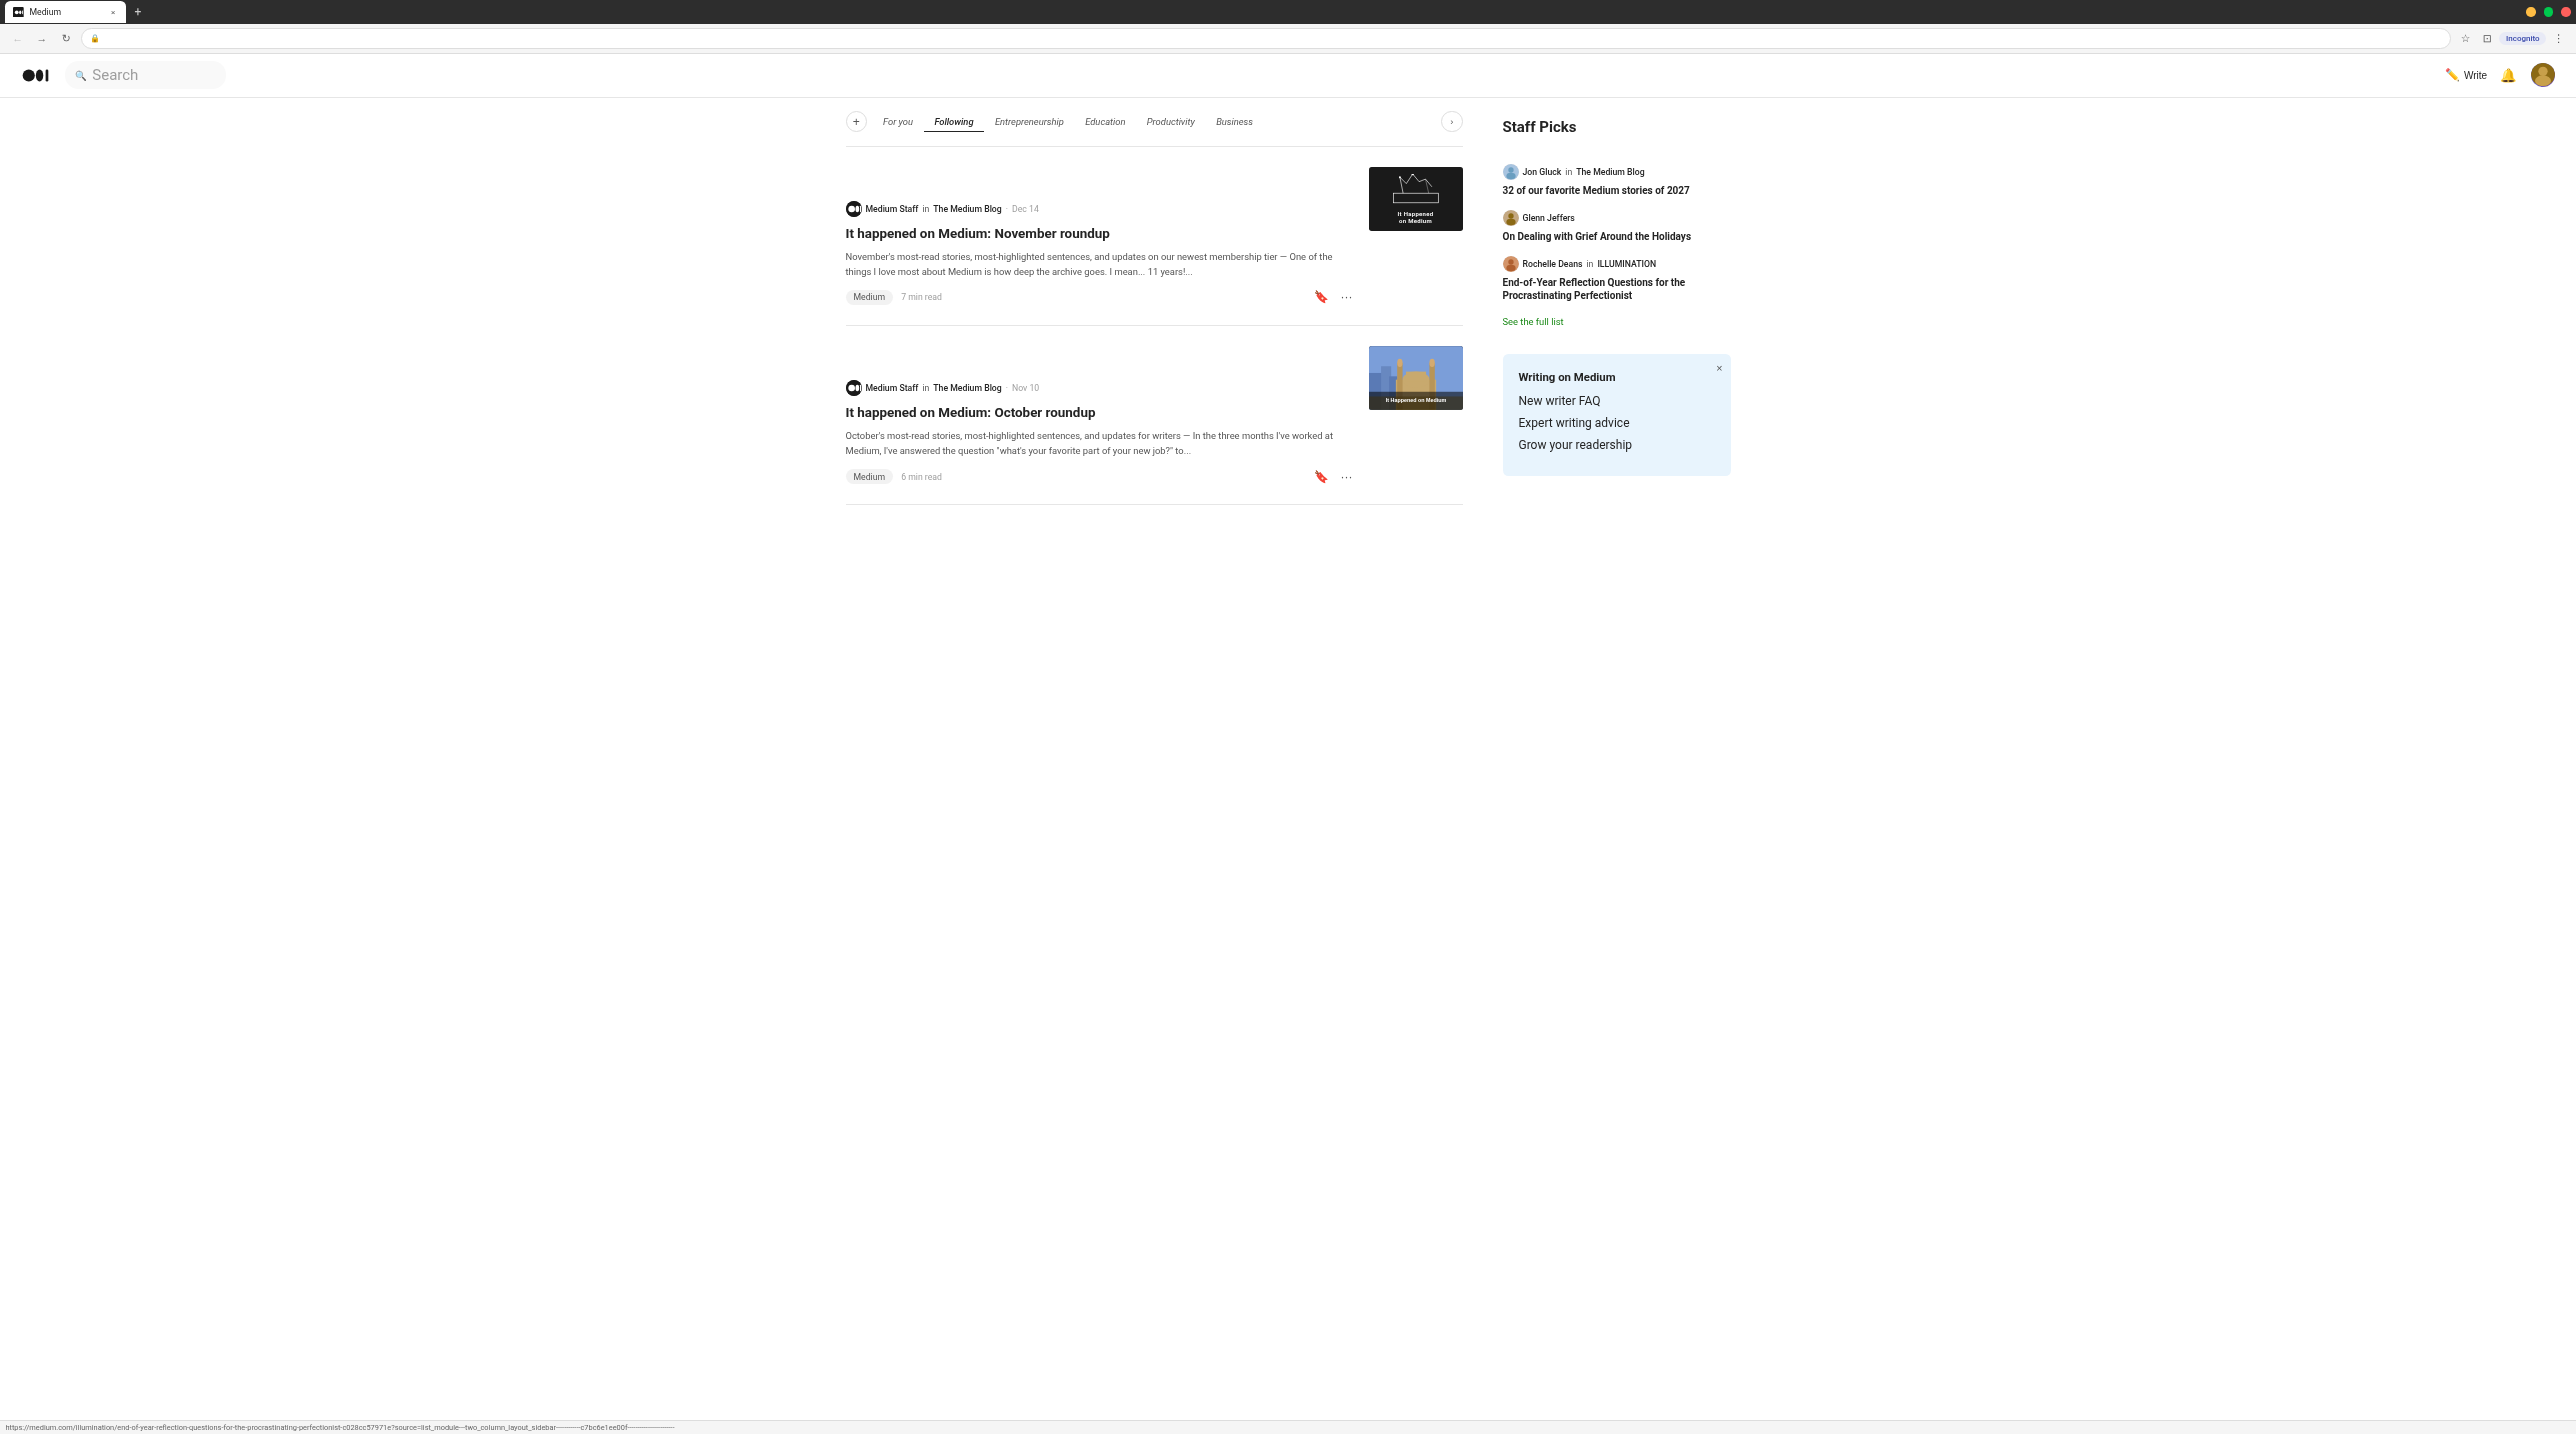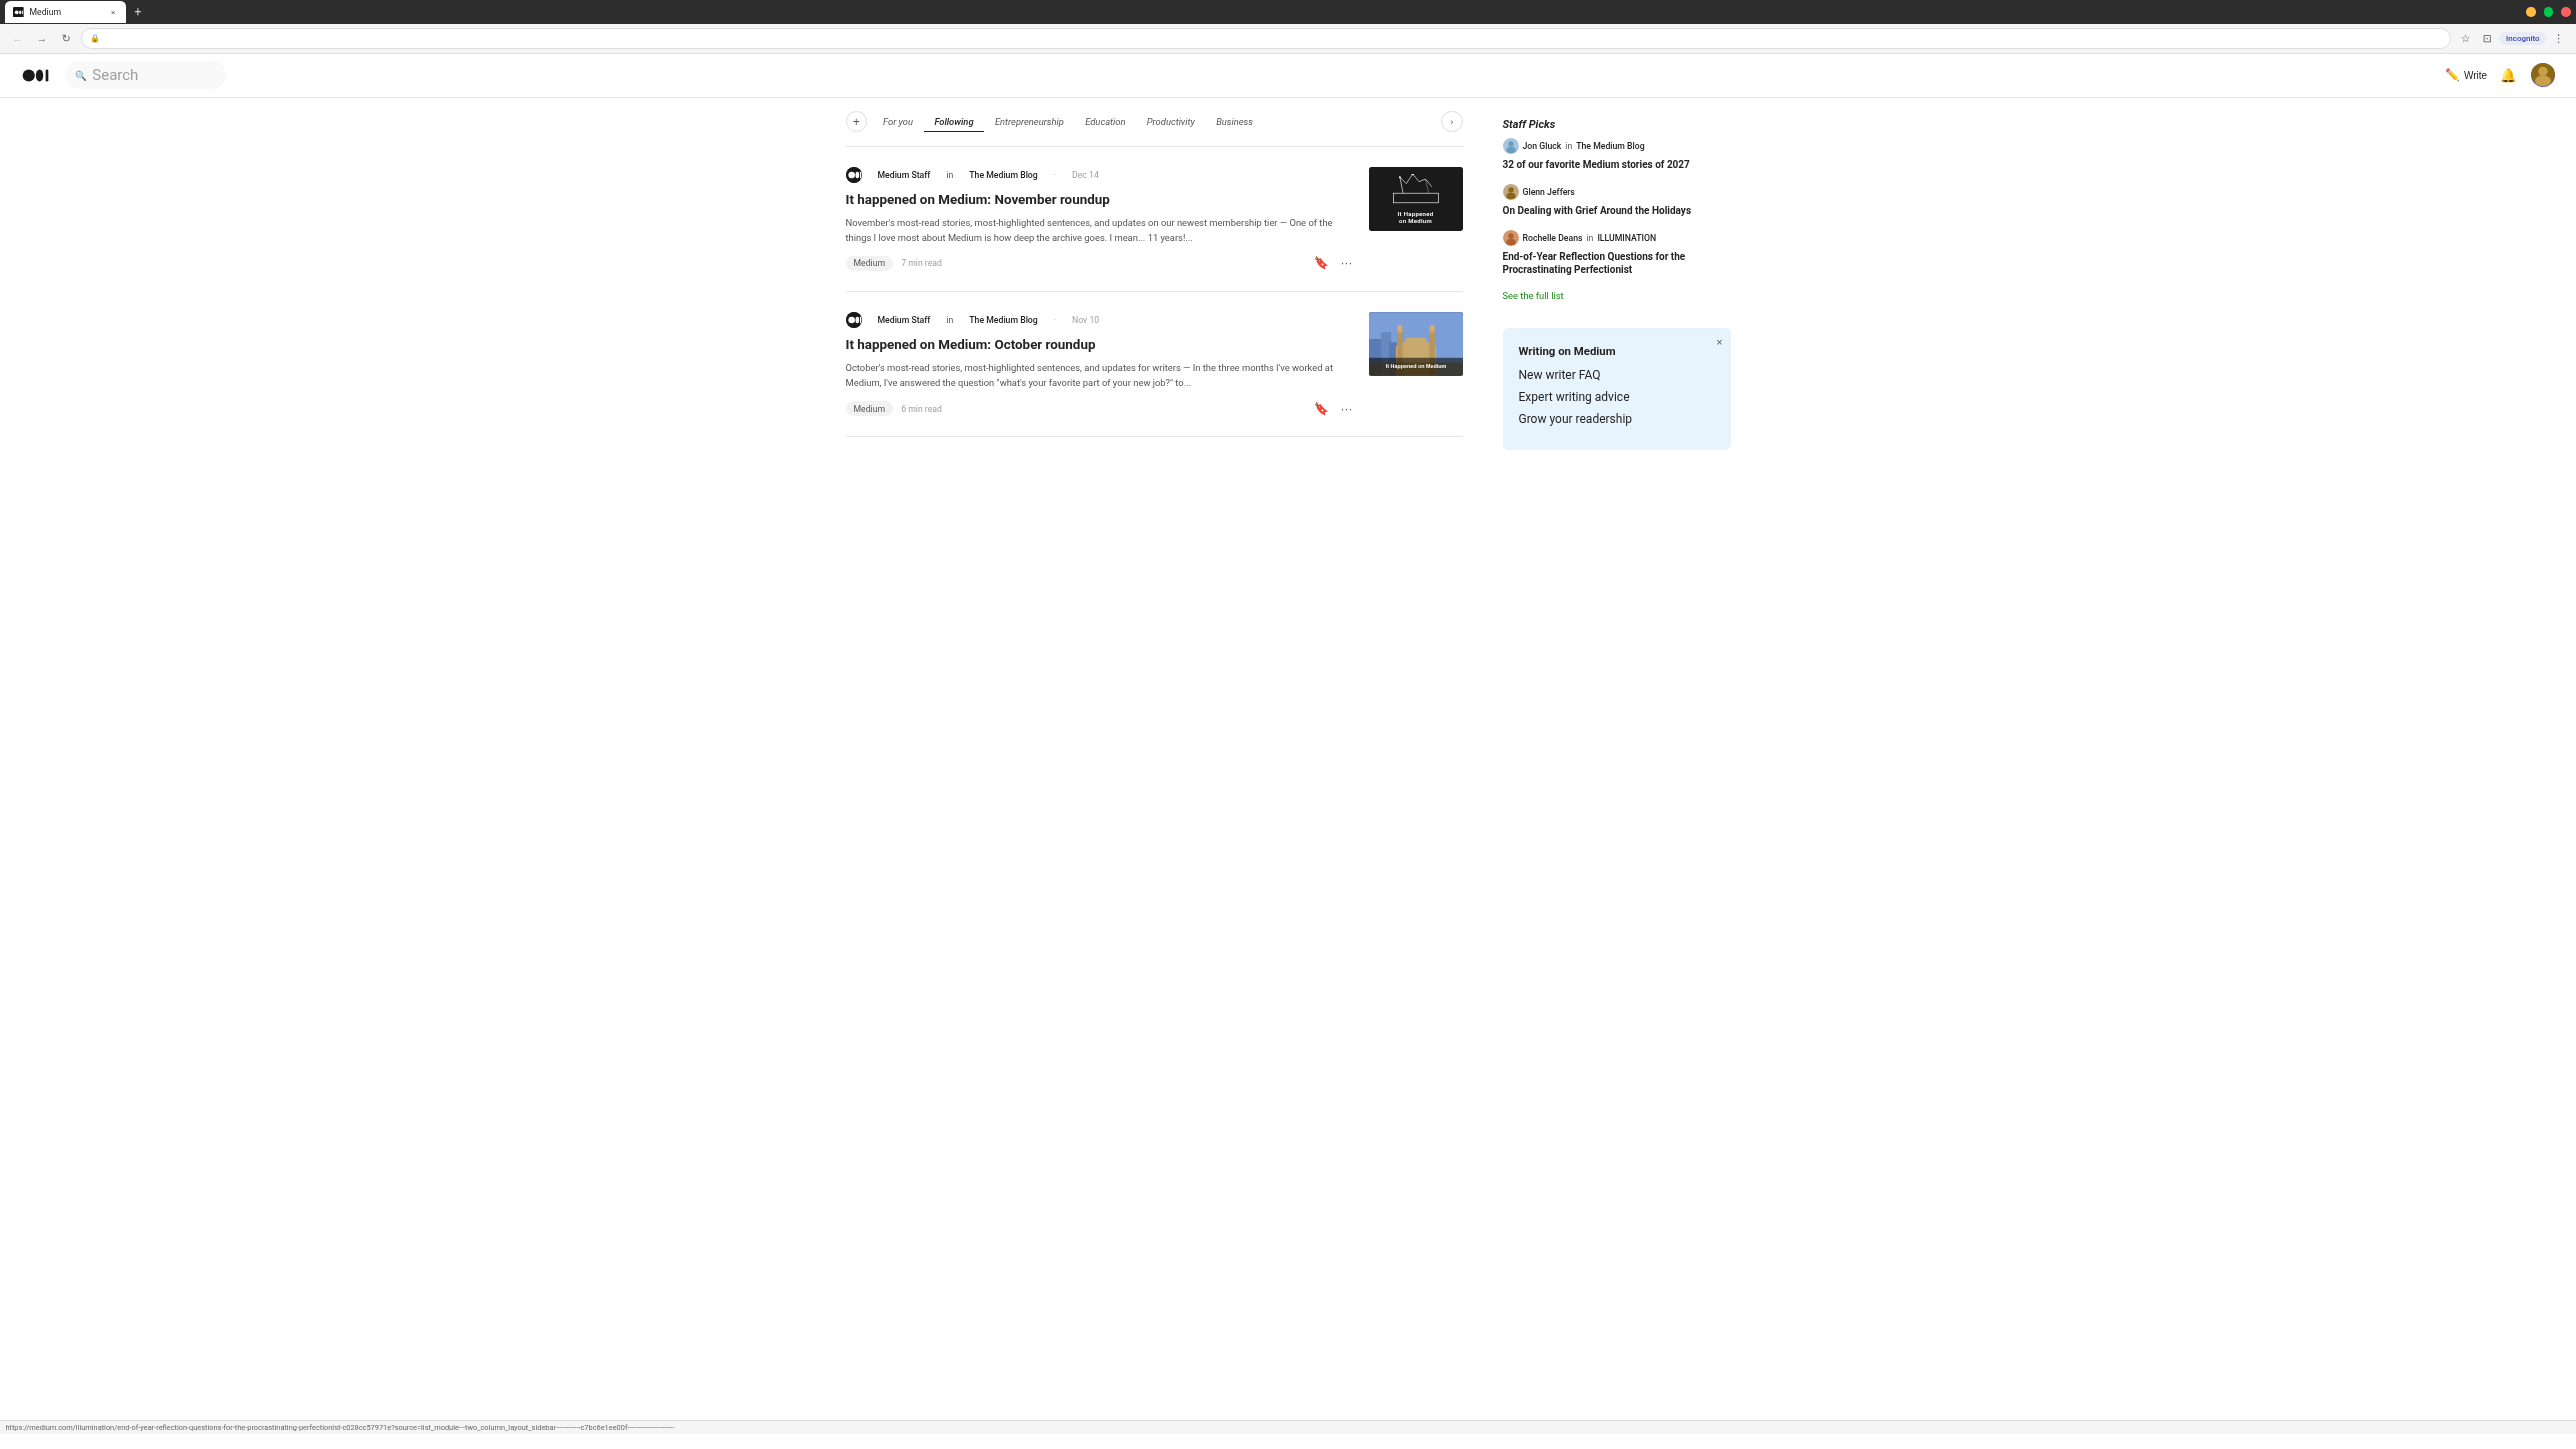--- a/index.html
+++ b/index.html
@@ -297,22 +297,23 @@
       border-bottom: 0.7px solid #e6e6e6;
       gap: 16px;
     }
     .article-content {
       flex: 1;
       min-width: 0;
     }
     .article-meta {
       display: flex;
       align-items: center;
-      gap: 16px;
+      gap: 4px;
       margin-bottom: 8px;
+      margin-top: 34px;
     }
     .article-author-avatar {
       width: 16px;
       height: 16px;
       border-radius: 50%;
       background: #1a1a1a;
       display: flex;
       align-items: center;
       justify-content: center;
       overflow: hidden;
@@ -432,25 +433,24 @@
     
     .sidebar {
       width: 228px;
       flex-shrink: 0;
       padding-top: 20px;
     }
     .sidebar-section {
       margin-bottom: 27px;
     }
     .sidebar-title {
-      font-size: 11px;
+      font-size: 15px;
       font-weight: 700;
       color: #242424;
-      margin-bottom: 7px;
-      font-style: italic;
+      margin-bottom: 28px;
     }
     .staff-pick-item {
       margin-bottom: 13.4px;
       cursor: pointer;
     }
     .staff-pick-meta {
       display: flex;
       align-items: center;
       gap: 4px;
       margin-bottom: 4px;

